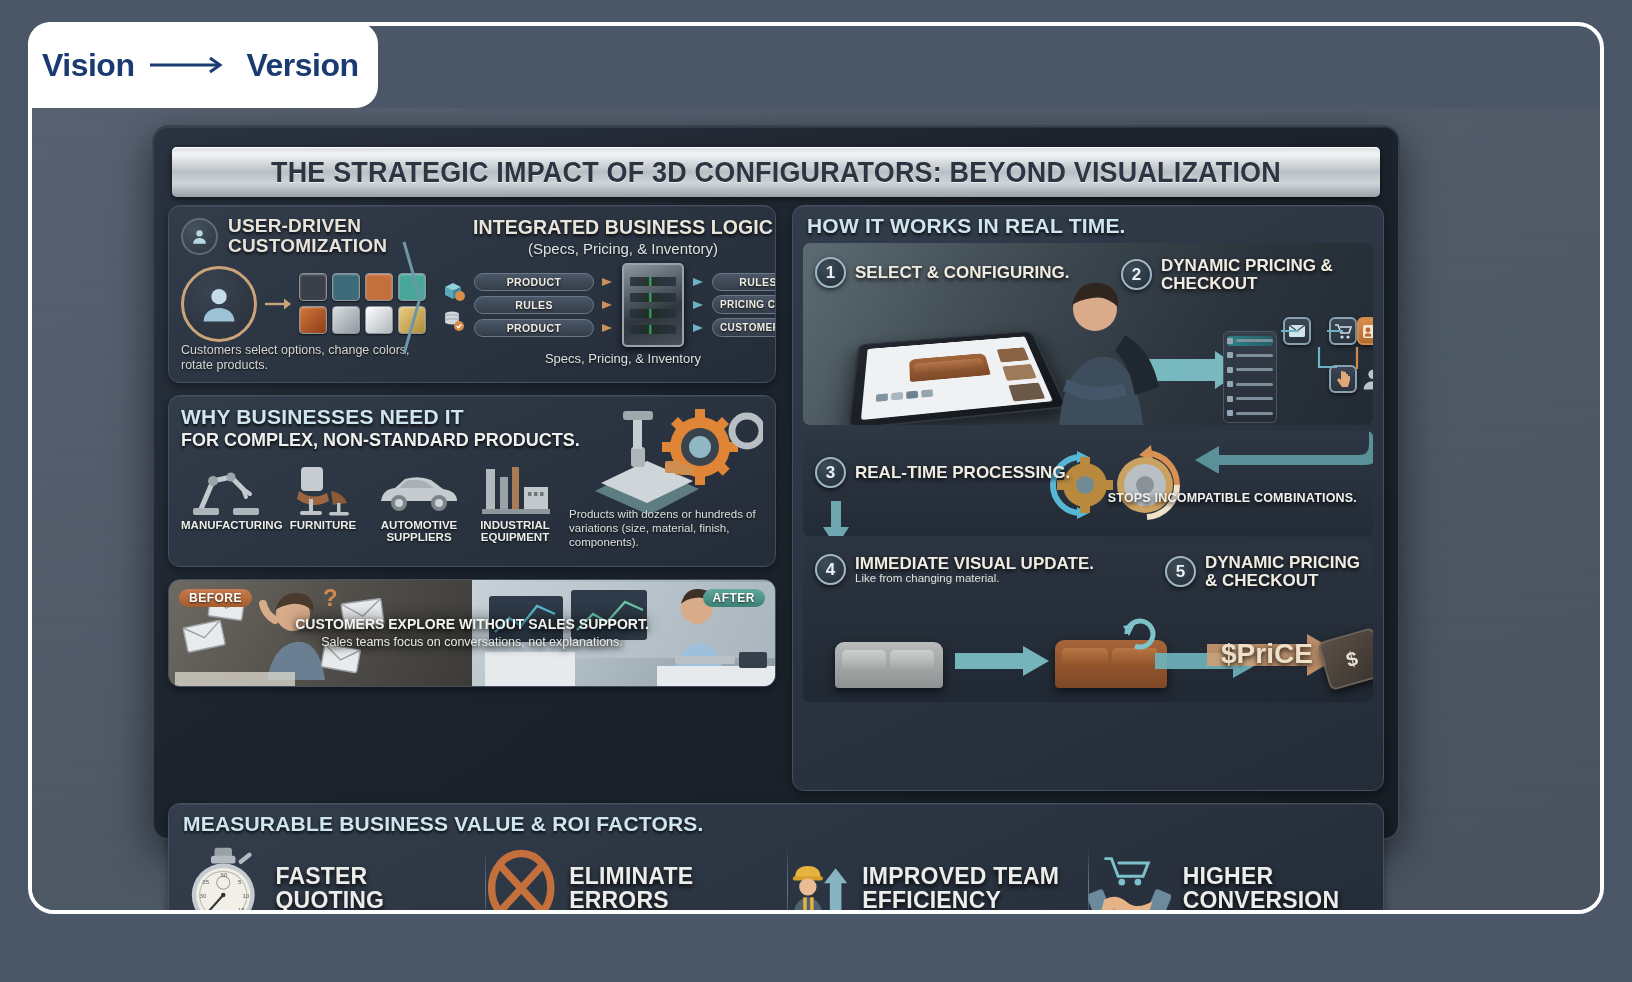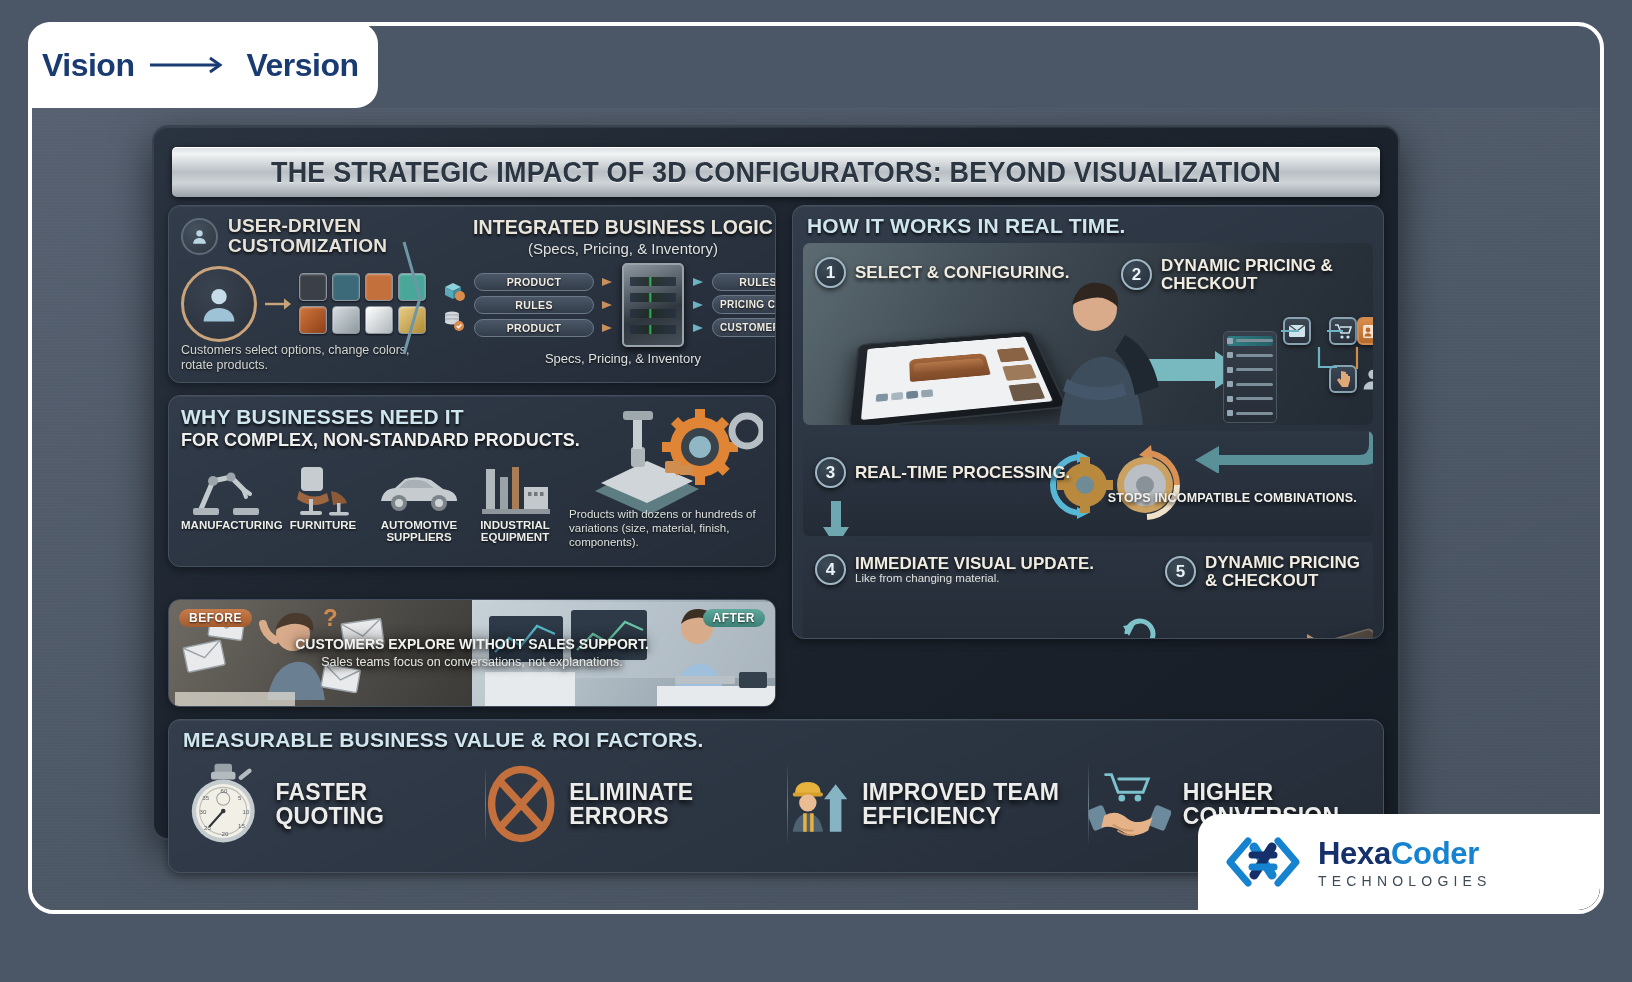--- a/index.html
+++ b/index.html
@@ -183,21 +183,21 @@
   .industries { display: flex; gap: 4px; flex: 0 0 auto; }
   .ind { width: 92px; text-align: center; }
   .ind-art { height: 62px; display: flex; align-items: flex-end; justify-content: center; }
   .ind-lbl { font-size: 11.5px; font-weight: bold; color: #eceee9; line-height: 1.08;
              text-shadow: 0 1px 2px rgba(0,0,0,.85); margin-top: 2px; }
   .p2-right { flex: 1; position: relative; }
   .p2-cap { font-size: 11.5px; color: #dde0dd; line-height: 1.2; margin-top: 2px;
             text-shadow: 0 1px 2px rgba(0,0,0,.85); }
 
   
-  .p3 { height: 108px; display: flex; position: relative; padding: 0; margin-top: 20px; }
+  .p3 { height: 108px; display: flex; position: relative; padding: 0; }
   .ba-half { flex: 1; position: relative; overflow: hidden; }
   .ba-left  { background: linear-gradient(120deg,#6e6a63 0%,#55524d 45%,#3c3b38 100%); }
   .ba-right { background: linear-gradient(120deg,#c9d3d8 0%,#aebbc3 45%,#8e9ba5 100%); }
   .ba-badge {
     position: absolute; top: 9px; font-size: 12px; font-weight: bold;
     padding: 2px 10px; border-radius: 9px; color: #fff; letter-spacing: .5px;
     text-shadow: 0 1px 2px rgba(0,0,0,.7); z-index: 4;
   }
   .badge-before { left: 10px; background: linear-gradient(180deg,#c97c4c,#a35a2d); }
   .badge-after  { right: 10px; background: linear-gradient(180deg,#5fa89b,#3d8076); }
@@ -205,21 +205,21 @@
     position: absolute; left: 0; right: 0; top: 0; bottom: 0;
     display: flex; flex-direction: column; align-items: center; justify-content: center;
     z-index: 3; pointer-events: none;
   }
   .ba-t1 { font-size: 14px; font-weight: bold; color: #f2f2ee; line-height: 1.08; text-align: center;
            text-shadow: 0 2px 5px rgba(0,0,0,.95), 0 0 14px rgba(0,0,0,.9); }
   .ba-t2 { font-size: 12.5px; color: #e6e8e4; text-align: center; line-height: 1.15; margin-top: 3px;
            text-shadow: 0 2px 5px rgba(0,0,0,.95), 0 0 12px rgba(0,0,0,.9); }
 
   
-  .p4 { height: 434px; padding: 8px 10px; }
+  .p4 { height: 586px; padding: 8px 10px; }
   .p4-h { font-size: 21px; font-weight: bold; color: #cfe6ef; letter-spacing: .2px;
           text-shadow: 0 2px 3px rgba(0,0,0,.85); margin: 0 0 5px 4px; }
   .step-num {
     width: 31px; height: 31px; border-radius: 50%;
     border: 2px solid #9fb7c4;
     background: radial-gradient(circle at 35% 30%,#3e4c59,#222c36);
     color: #e9f2f6; font-size: 17px; font-weight: bold;
     display: flex; align-items: center; justify-content: center;
     flex: 0 0 auto;
     box-shadow: 0 2px 5px rgba(0,0,0,.6);
@@ -869,34 +869,20 @@
             <path d="M22 64 q16-10 32 4 q14 10 34 -2 l-6 18 q-20 12 -34 2 q-16-10 -30 -6z" fill="#e6b389"></path>
             <path d="M34 76 q14 10 28 8" stroke="#c99468" stroke-width="2.4" fill="none"></path>
             <path d="M40 84 q12 8 24 6" stroke="#c99468" stroke-width="2.4" fill="none"></path>
           </svg>
           <div class="roi-lbl">HIGHER CONVERSION</div>
         </div>
       </div>
     </div>
   </div>
 
-  <div class="logo-card">
-    <svg width="78" height="62" viewBox="0 0 78 62">
-      <polyline points="24,10 6,31 24,52" fill="none" stroke="#1683d0" stroke-width="7" stroke-linecap="round" stroke-linejoin="round"></polyline>
-      <polyline points="54,10 72,31 54,52" fill="none" stroke="#1683d0" stroke-width="7" stroke-linecap="round" stroke-linejoin="round"></polyline>
-      <line x1="30" y1="16" x2="48" y2="44" stroke="#1683d0" stroke-width="9" stroke-linecap="round"></line>
-      <line x1="48" y1="16" x2="30" y2="44" stroke="#15306b" stroke-width="9" stroke-linecap="round"></line>
-      <line x1="28" y1="36" x2="50" y2="36" stroke="#1683d0" stroke-width="7" stroke-linecap="round"></line>
-      <line x1="28" y1="24" x2="50" y2="24" stroke="#15306b" stroke-width="7" stroke-linecap="round"></line>
-    </svg>
-    <div>
-      <div class="logo-text-1"><span class="hexa">Hexa</span><span class="coder">Coder</span></div>
-      <div class="logo-text-2">TECHNOLOGIES</div>
-    </div>
-  </div>
 </div>
 
 <div class="vision-tab">
   <span class="vision-word">Vision</span>
   <svg class="vision-arrow" width="84" height="18">
     <line x1="2" y1="9" x2="70" y2="9" stroke="#1a3a72" stroke-width="3"></line>
     <polyline points="62,2 72,9 62,16" fill="none" stroke="#1a3a72" stroke-width="3"></polyline>
   </svg>
   <span class="vision-word">Version</span>
 </div>

